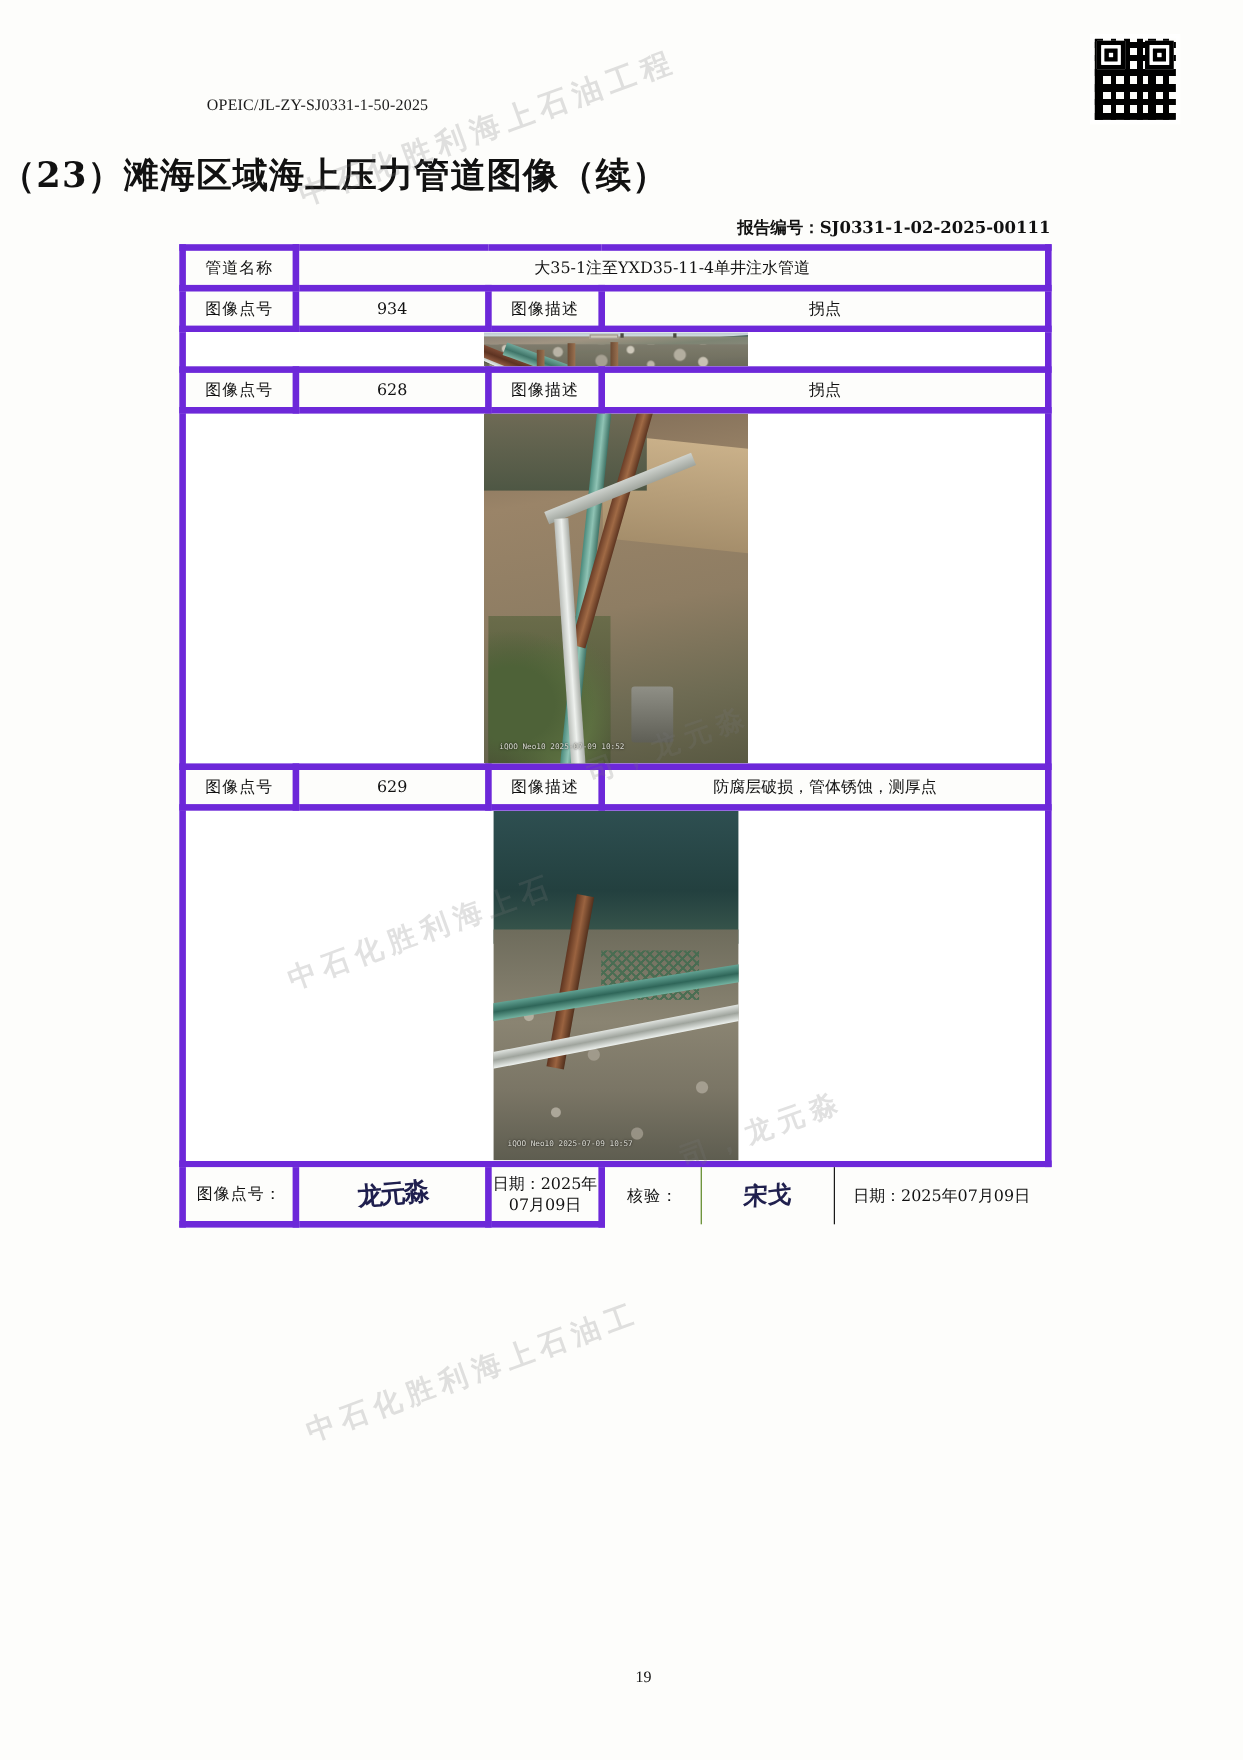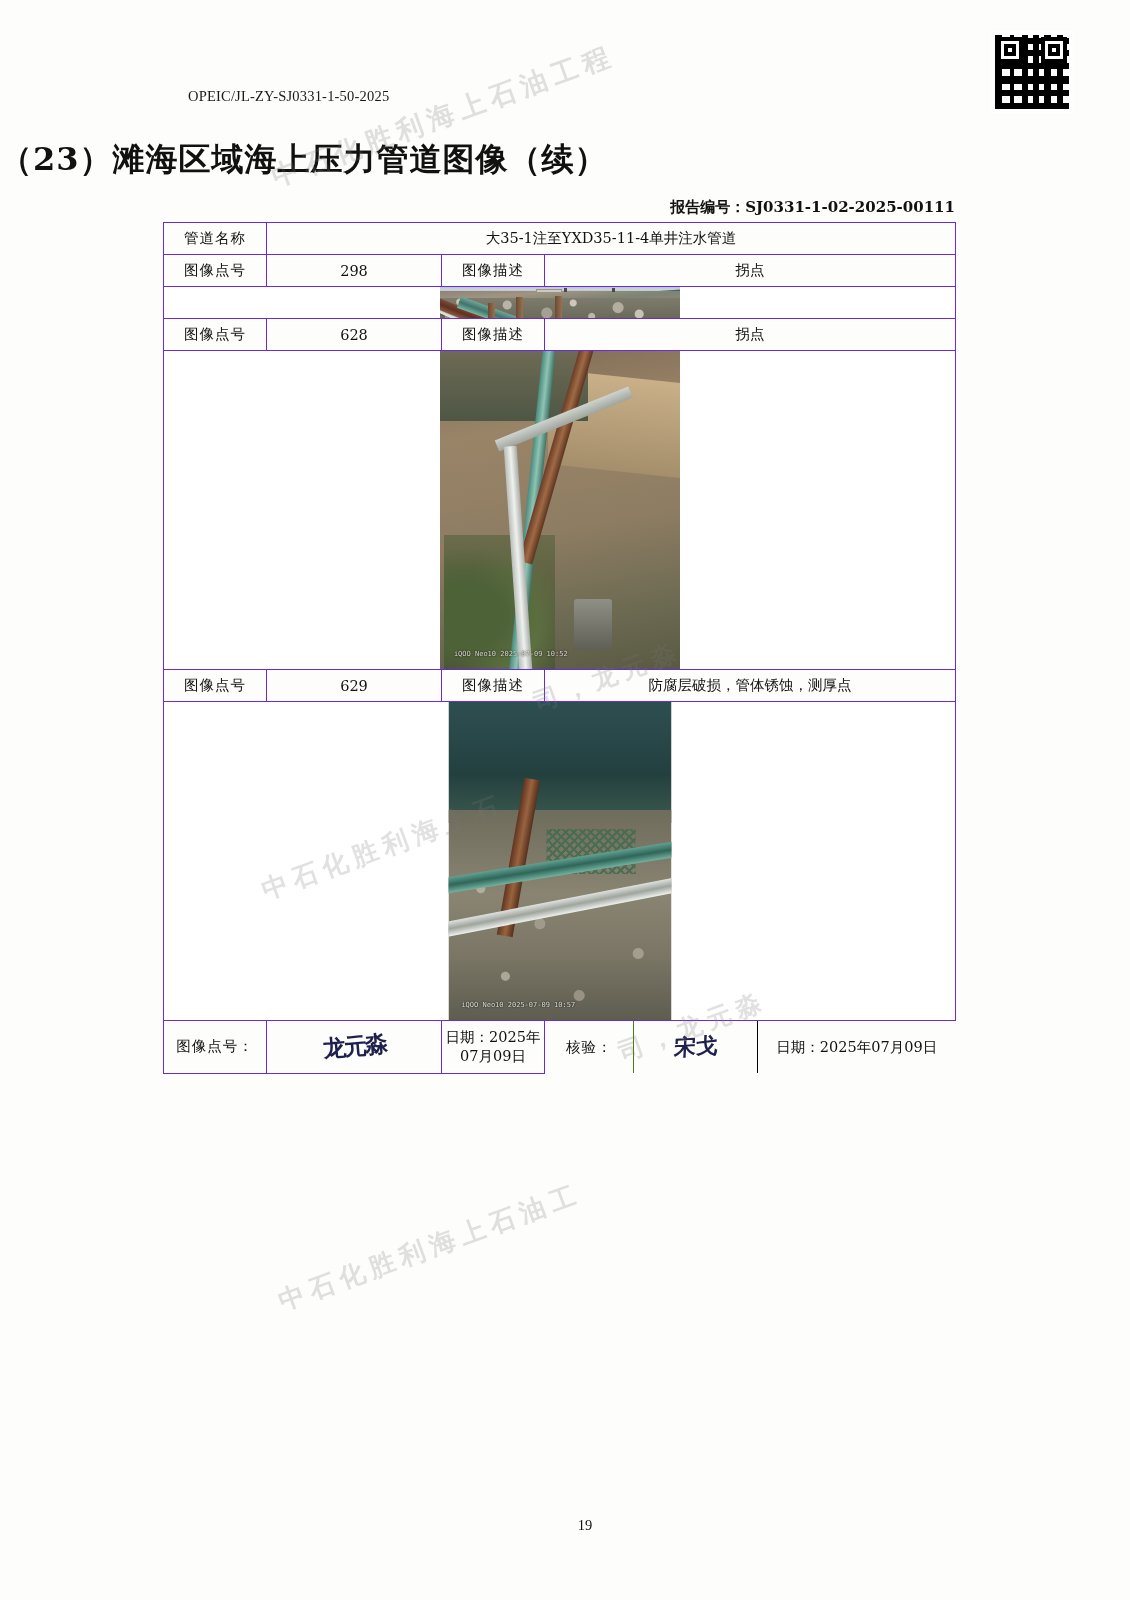--- a/index.html
+++ b/index.html
@@ -80,21 +80,21 @@
   
   table.main {
     position: absolute;
     left: 163px;
     top: 222px;
     width: 793px;
     border-collapse: collapse;
     table-layout: fixed;
   }
   table.main td {
-    border: 1px solid #6d28d9;
+    border: 6px solid #6d28d9;
     font-size: 14.5px;
     text-align: center;
     vertical-align: middle;
     padding: 0;
     height: 31px;
     font-family: "DejaVu Serif", "Liberation Serif", serif;
   }
   td.lbl { width: 103px; font-weight: normal; letter-spacing: 1px; }
   td.ptno { width: 175px; }
   td.lbl2 { width: 103px; letter-spacing: 1px; }
@@ -377,21 +377,21 @@
       <col>
     </colgroup>
     <tbody>
       <tr>
         <td class="lbl">管道名称</td>
         <td class="namecell" colspan="3">大35-1注至YXD35-11-4单井注水管道</td>
       </tr>
 
       <tr>
         <td class="lbl">图像点号</td>
-        <td class="ptno">298</td>
+        <td class="ptno">934</td>
         <td class="lbl2">图像描述</td>
         <td class="desc">拐点</td>
       </tr>
 
       <tr>
         <td class="photo" colspan="4">
           <div class="photo-wrap">
             <div class="pic p627">
               <div class="sky"></div>
               <div class="water"></div>

